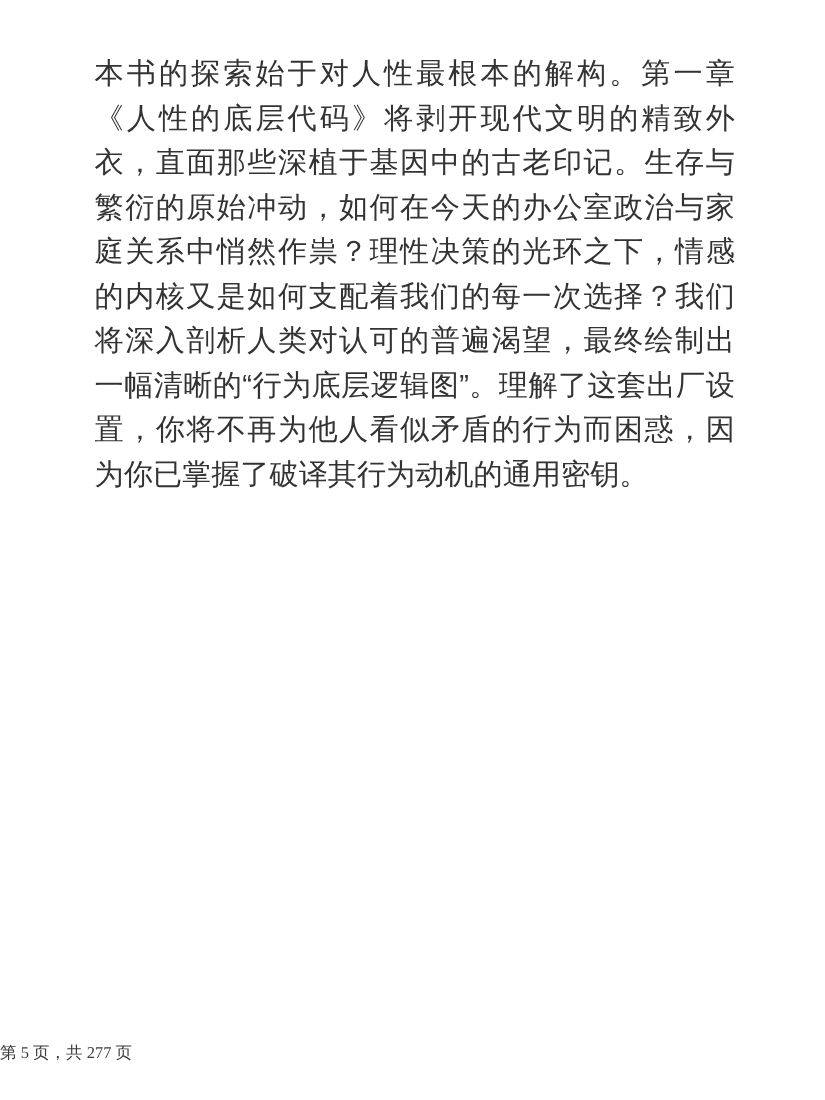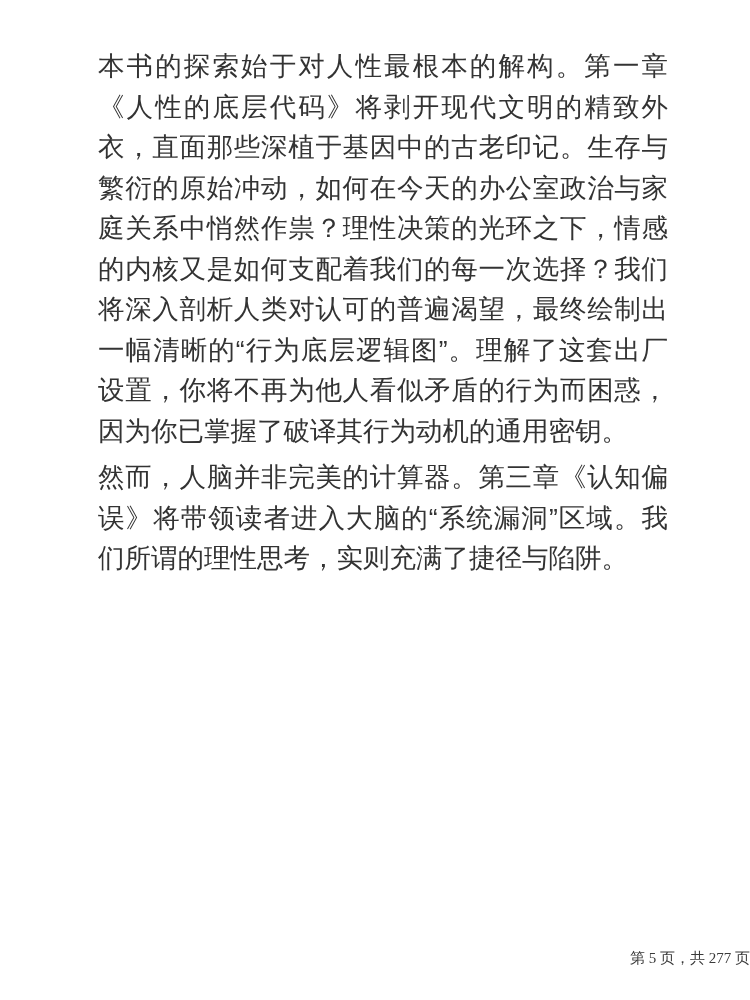--- a/index.html
+++ b/index.html
@@ -18,43 +18,42 @@
     box-sizing: border-box;
     width: 750px;
     height: 1000px;
     background: #ffffff;
     padding: 46px 82px 0 82px;
   }
   .text-block {
     width: 586px;
   }
   .para {
-    margin: 0 0 6px 16px;
+    margin: 0 0 6px 4px;
     font-size: 26.5px;
     line-height: 40.5px;
     color: #333333;
     text-align: justify;
     text-justify: inter-ideograph;
     word-break: break-all;
     overflow-wrap: break-word;
   }
   .footer {
     position: absolute;
     left: 0;
     bottom: 33px;
     width: 750px;
-    text-align: right;
+    text-align: left;
     font-family: "Liberation Serif", serif;
     font-size: 15px;
     line-height: 17px;
     color: #3a3a3a;
   }
 </style>
 </head>
 <body>
 
 <div class="page">
   <div class="text-block">
     <p class="para">本书的探索始于对人性最根本的解构。第一章《人性的底层代码》将剥开现代文明的精致外衣，直面那些深植于基因中的古老印记。生存与繁衍的原始冲动，如何在今天的办公室政治与家庭关系中悄然作祟？理性决策的光环之下，情感的内核又是如何支配着我们的每一次选择？我们将深入剖析人类对认可的普遍渴望，最终绘制出一幅清晰的“行为底层逻辑图”。理解了这套出厂设置，你将不再为他人看似矛盾的行为而困惑，因为你已掌握了破译其行为动机的通用密钥。</p>
-    <p class="para">然而，人脑并非完美的计算器。第三章《认知偏误》将带领读者进入大脑的“系统漏洞”区域。我们所谓的理性思考，实则充满了捷径与陷阱。</p>
   </div>
   <div class="footer">第 5 页，共 277 页</div>
 </div>
 
 </body></html>

